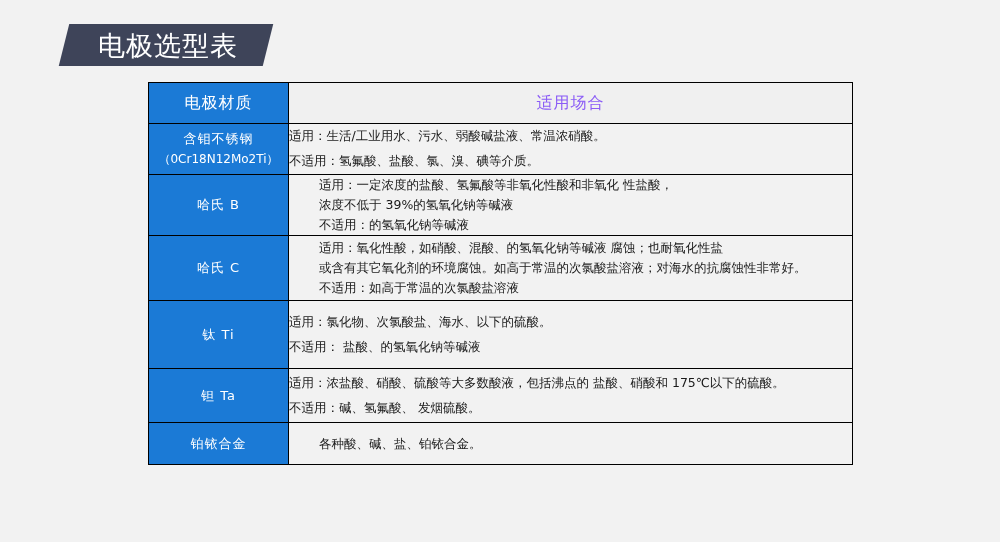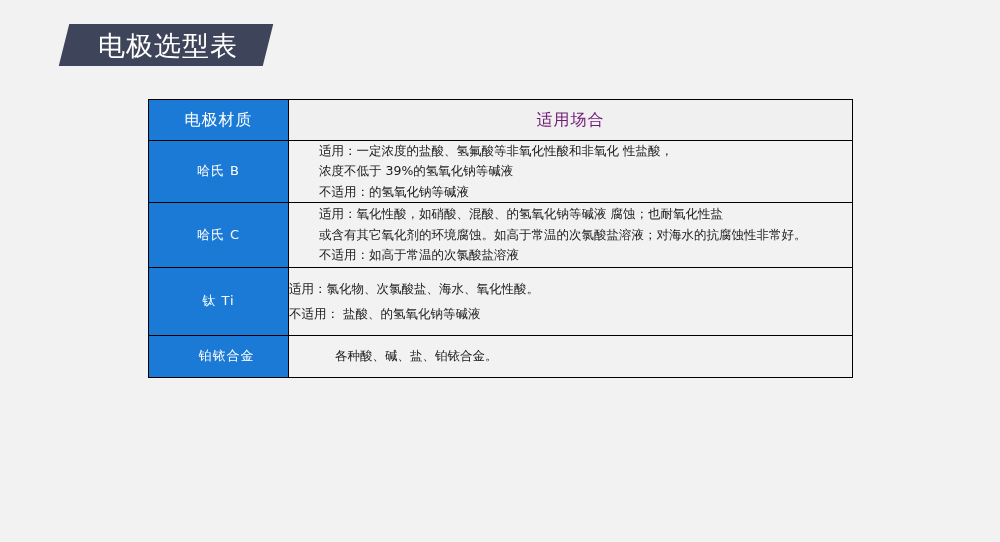--- a/index.html
+++ b/index.html
@@ -35,21 +35,21 @@
     line-height: 1;
     letter-spacing: 1px;
     font-weight: 400;
     white-space: nowrap;
   }
 
   
   #table-wrap {
     position: absolute;
     left: 148px;
-    top: 99px;
+    top: 82px;
     width: 704px;
   }
   table.spec-table {
     border-collapse: collapse;
     table-layout: fixed;
     width: 704px;
     background: #f2f2f2;
   }
   table.spec-table col.col-material { width: 140px; }
   table.spec-table col.col-usage    { width: 564px; }
@@ -66,21 +66,21 @@
     background: #1b7ad6;
     color: #ffffff;
     font-size: 16px;
     font-weight: 400;
     height: 40px;
     text-align: center;
     letter-spacing: 1px;
   }
   th.usage-head {
     background: #f0f0f0;
-    color: #701a75;
+    color: #8b5cf6;
     font-size: 16px;
     font-weight: 400;
     height: 40px;
     letter-spacing: 1px;
   }
 
   
   td.material-cell {
     background: #1b7ad6;
     color: #ffffff;
@@ -117,21 +117,21 @@
   td.usage-cell.spaced .usage-line { margin: 5px 0; }
   td.usage-cell.spaced .usage-line:first-child { margin-top: 2px; }
   td.usage-cell.spaced .usage-line:last-child { margin-bottom: 2px; }
 
   
   tr.row-0 td { height: 47px; }
   tr.row-1 td { height: 58px; }
   tr.row-2 td { height: 64px; }
   tr.row-3 td { height: 67px; }
   tr.row-4 td { height: 53px; }
-  tr.row-5 td { height: 41px; padding-left: 16px; }
+  tr.row-5 td { height: 41px; }
 </style>
 </head>
 <body>
 
 <div id="title-banner">
   <span class="title-text">电极选型表</span>
 </div>
 
 <div id="table-wrap">
   <table class="spec-table">
@@ -139,20 +139,30 @@
       <col class="col-material">
       <col class="col-usage">
     </colgroup>
     <thead>
       <tr>
         <th class="material-head">电极材质</th>
         <th class="usage-head">适用场合</th>
       </tr>
     </thead>
     <tbody id="table-body">
+        <tr class="row-0">
+          <td class="material-cell">
+            <span class="mat-name">含钼不锈钢</span>
+            <span class="mat-code">（0Cr18N12Mo2Ti）</span>
+          </td>
+          <td class="usage-cell spaced">
+            <span class="usage-line">适用：生活/工业用水、污水、弱酸碱盐液、常温浓硝酸。</span>
+            <span class="usage-line">不适用：氢氟酸、盐酸、氯、溴、碘等介质。</span>
+          </td>
+        </tr>
         <tr class="row-1">
           <td class="material-cell">
             <span class="mat-name">哈氏 B</span>
           </td>
           <td class="usage-cell">
             <span class="usage-line">适用：一定浓度的盐酸、氢氟酸等非氧化性酸和非氧化 性盐酸，</span>
             <span class="usage-line">浓度不低于 39%的氢氧化钠等碱液</span>
             <span class="usage-line">不适用：的氢氧化钠等碱液</span>
           </td>
         </tr>
@@ -164,22 +174,31 @@
             <span class="usage-line">适用：氧化性酸，如硝酸、混酸、的氢氧化钠等碱液 腐蚀；也耐氧化性盐</span>
             <span class="usage-line">或含有其它氧化剂的环境腐蚀。如高于常温的次氯酸盐溶液；对海水的抗腐蚀性非常好。</span>
             <span class="usage-line">不适用：如高于常温的次氯酸盐溶液</span>
           </td>
         </tr>
         <tr class="row-3">
           <td class="material-cell">
             <span class="mat-name">钛 Ti</span>
           </td>
           <td class="usage-cell spaced">
-            <span class="usage-line">适用：氯化物、次氯酸盐、海水、氧化性酸。</span>
+            <span class="usage-line">适用：氯化物、次氯酸盐、海水、以下的硫酸。</span>
             <span class="usage-line">不适用： 盐酸、的氢氧化钠等碱液</span>
+          </td>
+        </tr>
+        <tr class="row-4">
+          <td class="material-cell">
+            <span class="mat-name">钽 Ta</span>
+          </td>
+          <td class="usage-cell spaced">
+            <span class="usage-line">适用：浓盐酸、硝酸、硫酸等大多数酸液，包括沸点的 盐酸、硝酸和 175℃以下的硫酸。</span>
+            <span class="usage-line">不适用：碱、氢氟酸、 发烟硫酸。</span>
           </td>
         </tr>
         <tr class="row-5">
           <td class="material-cell">
             <span class="mat-name">铂铱合金</span>
           </td>
           <td class="usage-cell">
             <span class="usage-line">各种酸、碱、盐、铂铱合金。</span>
           </td>
         </tr>

